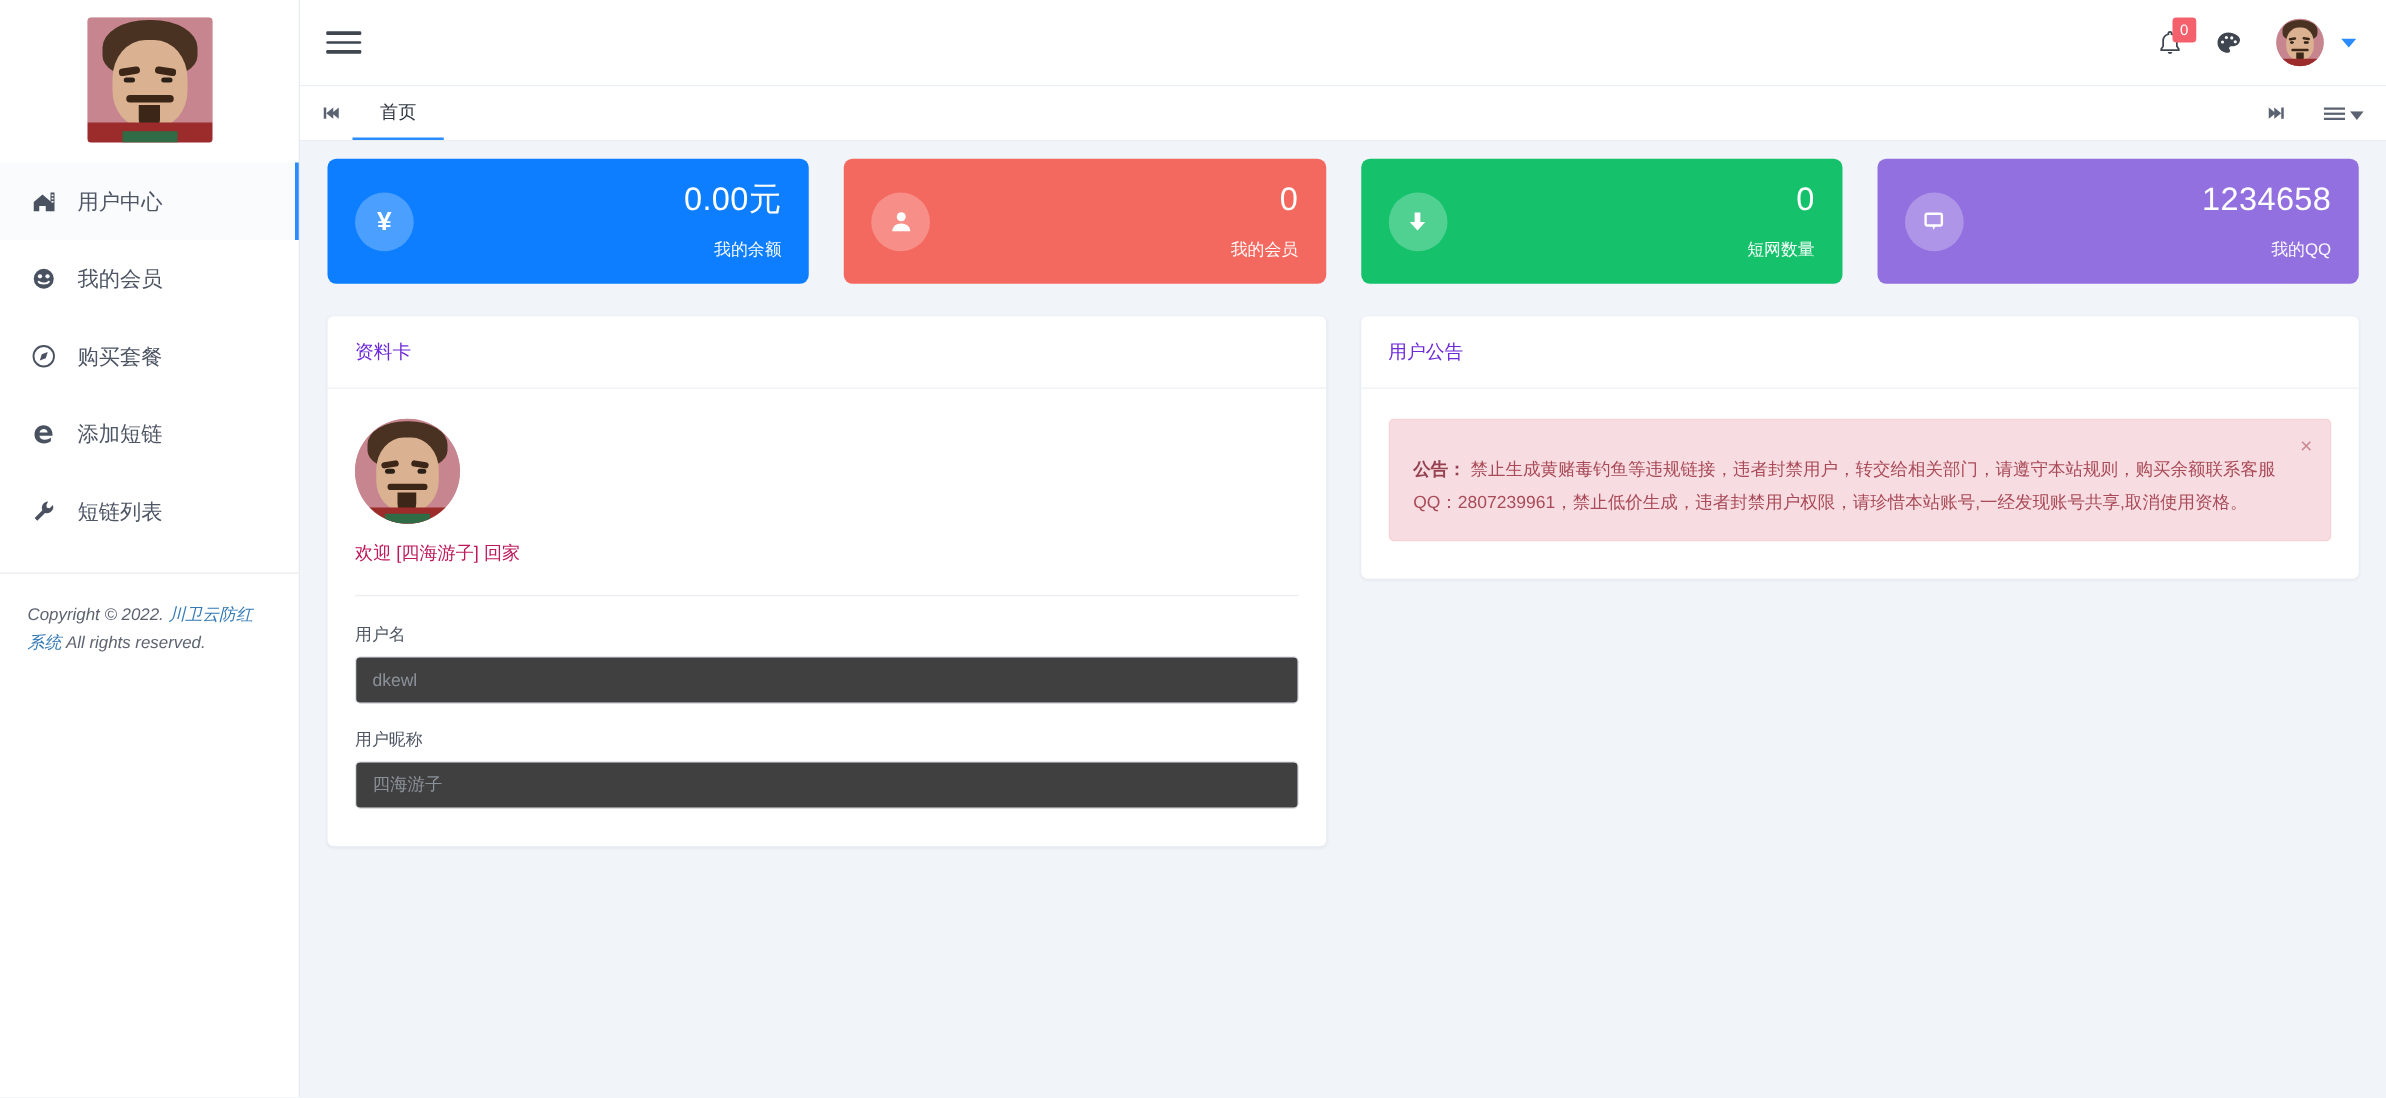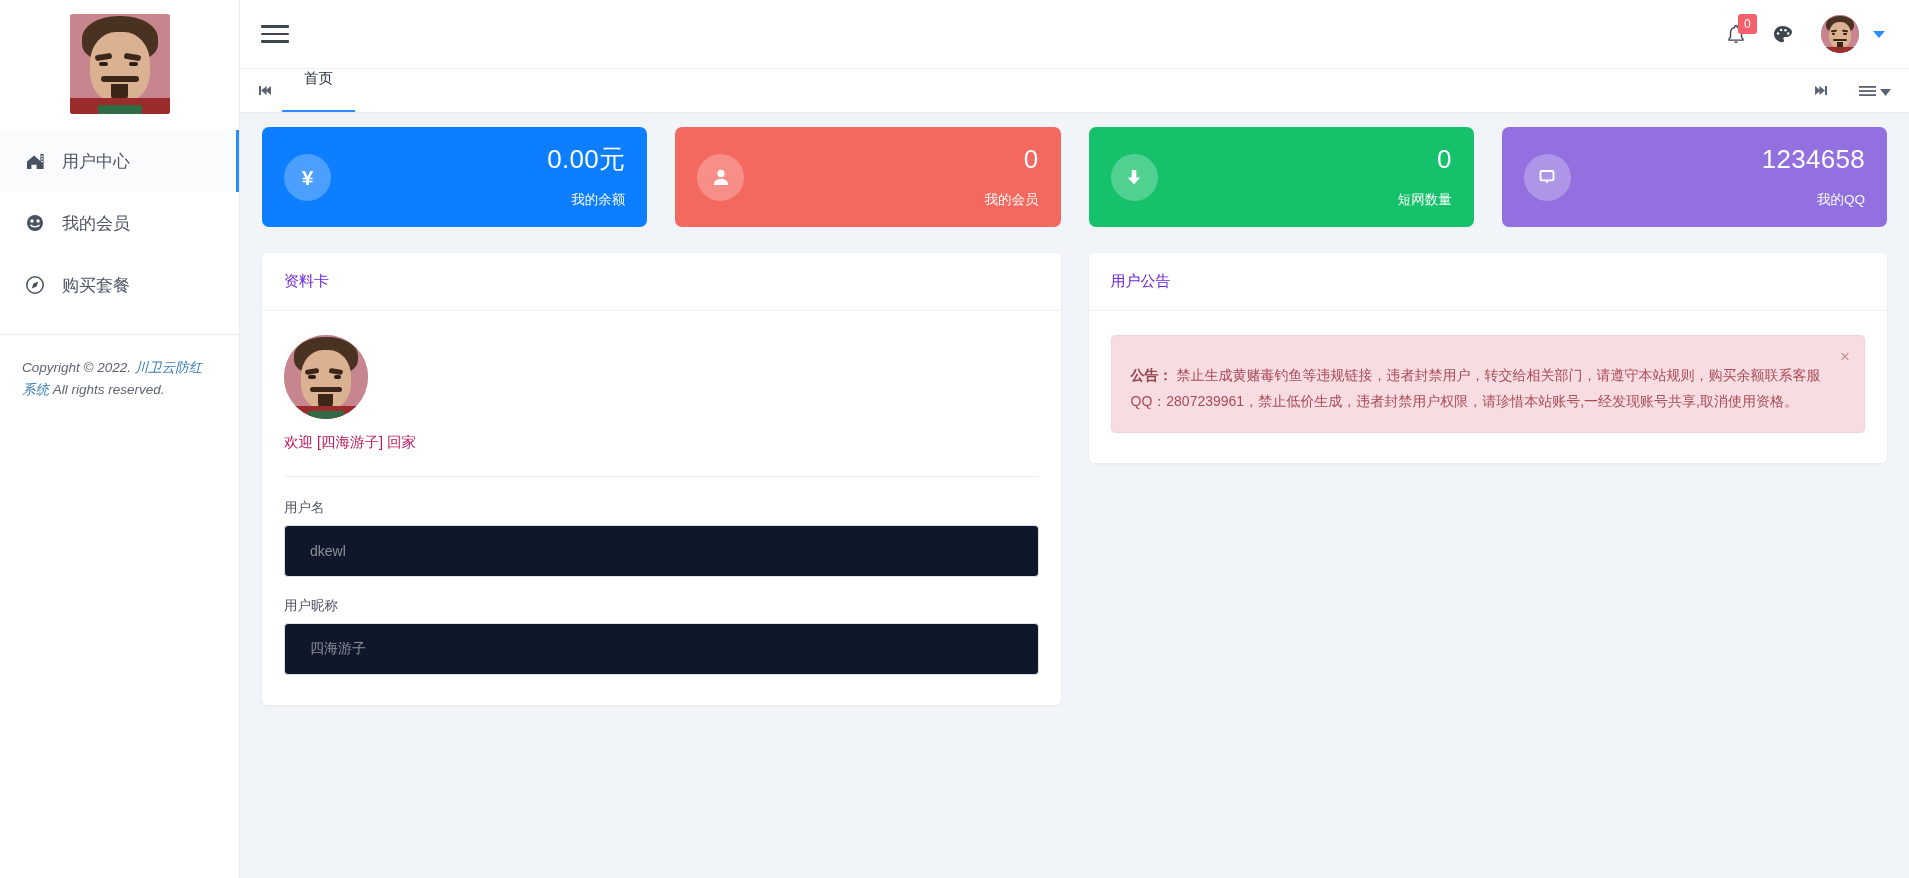--- a/index.html
+++ b/index.html
@@ -99,21 +99,21 @@
   
   .tabbar {
     height:44px; min-height:44px;
     background:#fff;
     display:flex; align-items:stretch;
     border-bottom:1px solid #e9edf2;
     padding:0 18px 0 8px;
   }
   .tab-nav-ico { width:34px; display:flex; align-items:center; justify-content:center; color:#5b6271; cursor:pointer; }
   .tab {
-    display:flex; align-items:flex-start; padding:0 22px;
+    display:flex; align-items:center; padding:0 22px;
     font-size:14.5px; color:#3c4椒; color:#3c4350;
     border-bottom:2px solid transparent; cursor:pointer;
   }
   .tab.active { color:#2b333f; border-bottom-color:#2b8cff; }
   .tabbar-right { margin-left:auto; display:flex; align-items:center; gap:22px; }
   .tb-menu { display:flex; align-items:center; gap:4px; cursor:pointer; color:#5b6271; }
 
   
   .content { flex:1; overflow:auto; padding:14px 22px 20px 22px; }
 
@@ -158,25 +158,25 @@
   .profile-avatar {
     width:84px; height:84px; border-radius:50%;
     overflow:hidden; background:#c98b93; position:relative;
     margin-bottom:14px;
   }
   .welcome { font-size:14.5px; color:#be185d; }
   .hr { height:1px; background:#ebedf1; margin:24px 0 22px 0; }
 
   .field-label { font-size:13.5px; color:#4f5663; margin-bottom:8px; }
   .field-input {
-    width:100%; height:52px;
-    background:#0f172a;
+    width:100%; height:38px;
+    background:#404040;
     border:1px solid #dfe2e7;
     border-radius:4px;
-    padding:0 25px;
+    padding:0 13px;
     color:#8b9199;
     font-size:14px;
     font-family:inherit;
   }
   .field-gap { height:20px; }
 
   
   .alert {
     background:#f7dde1;
     border:1px solid #f5d2d7;
@@ -288,21 +288,38 @@
       <div class="nav-item">
         <span class="nav-ico">
           <svg width="20" height="20" viewBox="0 0 20 20">
               <circle cx="10" cy="10" r="8.2" fill="none" stroke="#4a5160" stroke-width="1.5"></circle>
               <path d="M13.2 6.6 8.4 8.4 6.8 13.4l4.8-1.8z" fill="#4a5160"></path>
             </svg>
         </span>
         <span>购买套餐</span>
       </div>
 
-
+      <div class="nav-item">
+        <span class="nav-ico">
+          <svg width="20" height="20" viewBox="0 0 20 20">
+              <path d="M17 10.6c0-4.4-3-7.4-7.1-7.4C5.6 3.2 2.6 6.4 2.6 10.6c0 4.3 3.2 7.1 7.6 7.1 2.4 0 4.2-.7 5.5-1.7v-3.1c-1.4 1.2-3.1 1.8-4.9 1.8-2.4 0-4-1.2-4.3-3.2H17z" fill="#4a5160"></path>
+              <path d="M6.6 9c.4-1.7 1.7-2.8 3.4-2.8 1.7 0 2.9 1.1 3.1 2.8z" fill="#fff"></path>
+            </svg>
+        </span>
+        <span>添加短链</span>
+      </div>
+
+      <div class="nav-item">
+        <span class="nav-ico">
+          <svg width="20" height="20" viewBox="0 0 20 20">
+              <path d="M13.5 2.2a5 5 0 0 0-4.6 7l-6.2 6.2 2.1 2.1 6.2-6.2a5 5 0 0 0 6.3-6.4l-2.6 2.6-2.2-.4-.4-2.2z" fill="#4a5160"></path>
+            </svg>
+        </span>
+        <span>短链列表</span>
+      </div>
 
 
     </nav>
 
     <div class="side-sep"></div>
 
     <div class="copyright">
       <span>Copyright © 2022. </span><a href="#">川卫云防红系统</a><span> All rights reserved.</span>
     </div>
 

